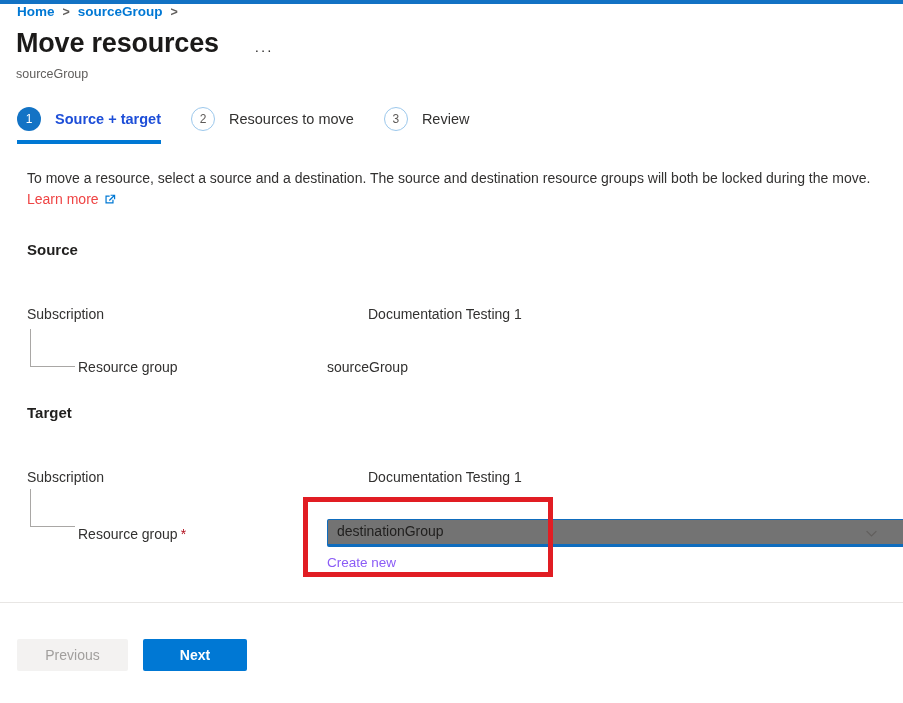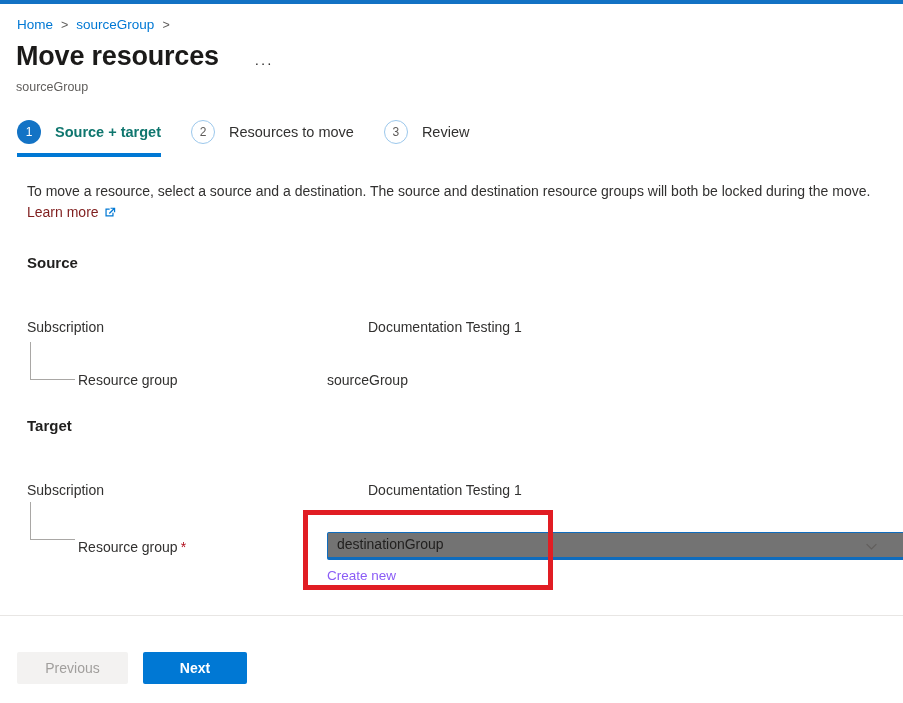--- a/index.html
+++ b/index.html
@@ -8,21 +8,21 @@
     width:903px; height:703px;
     background:#ffffff;
     font-family:"Liberation Sans", sans-serif;
     color:#201f1e;
     overflow:hidden;
     position:relative;
   }
   .topbar { height:4px; background:#1272c4; width:100%; }
 
   
-  .breadcrumb { margin:13px 0 0 17px; font-size:13.5px; }
+  .breadcrumb { margin:0 0 0 17px; font-size:13.5px;font-weight:bold; }
   .breadcrumb a { color:#0078d4; text-decoration:none; cursor:pointer; }
   .breadcrumb .sep { color:#605e5c; padding:0 8px; font-size:12.5px; }
 
   
   .title-row { display:flex; align-items:center; margin:9px 0 0 16px; }
   .page-title { font-size:27px; font-weight:700; color:#1b1a19; margin:0; letter-spacing:-0.2px; }
   .menu-ellipsis { margin-left:36px; color:#323130; font-size:15px; letter-spacing:2px; cursor:pointer; line-height:1; padding-top:6px; }
   .subtitle { margin:8px 0 0 16px; font-size:12.5px; color:#605e5c; }
 
   
@@ -30,25 +30,25 @@
   .step { display:flex; align-items:center; gap:14px; padding-bottom:9px; border-bottom:4px solid transparent; cursor:pointer; }
   .step.active { border-bottom-color:#0078d4; }
   .step-circle {
     width:24px; height:24px; border-radius:50%;
     display:flex; align-items:center; justify-content:center;
     font-size:12px; flex:0 0 auto;
   }
   .step.active .step-circle { background:#1373c5; color:#fff; }
   .step:not(.active) .step-circle { background:#fff; border:1px solid #9cc8ec; color:#5d5a58; }
   .step-label { font-size:14.5px; color:#323130; }
-  .step.active .step-label { font-weight:700; color:#0f766e; }
+  .step.active .step-label { font-weight:700; color:#1d4ed8; }
 
   
   .description { margin:24px 18px 0 27px; font-size:14px; line-height:21px; color:#323130; }
-  .description a { color:#7f1d1d; text-decoration:none; cursor:pointer; white-space:nowrap; }
+  .description a { color:#ef4444; text-decoration:none; cursor:pointer; white-space:nowrap; }
   .ext-icon { display:inline-block; vertical-align:-2px; margin-left:4px; }
 
   
   .section-heading { margin:29px 0 0 27px; font-size:15px; font-weight:700; color:#201f1e; }
   .form-row { display:flex; margin-left:27px; font-size:14px; color:#323130; align-items:flex-start; }
   .label-col { width:300px; flex:0 0 300px; }
   .row-sub { margin-top:48px;gap:41px; }
   .row-rg  { margin-top:37px; position:relative; }
   .rg-label { padding-left:51px; }
   .tree-connector {

